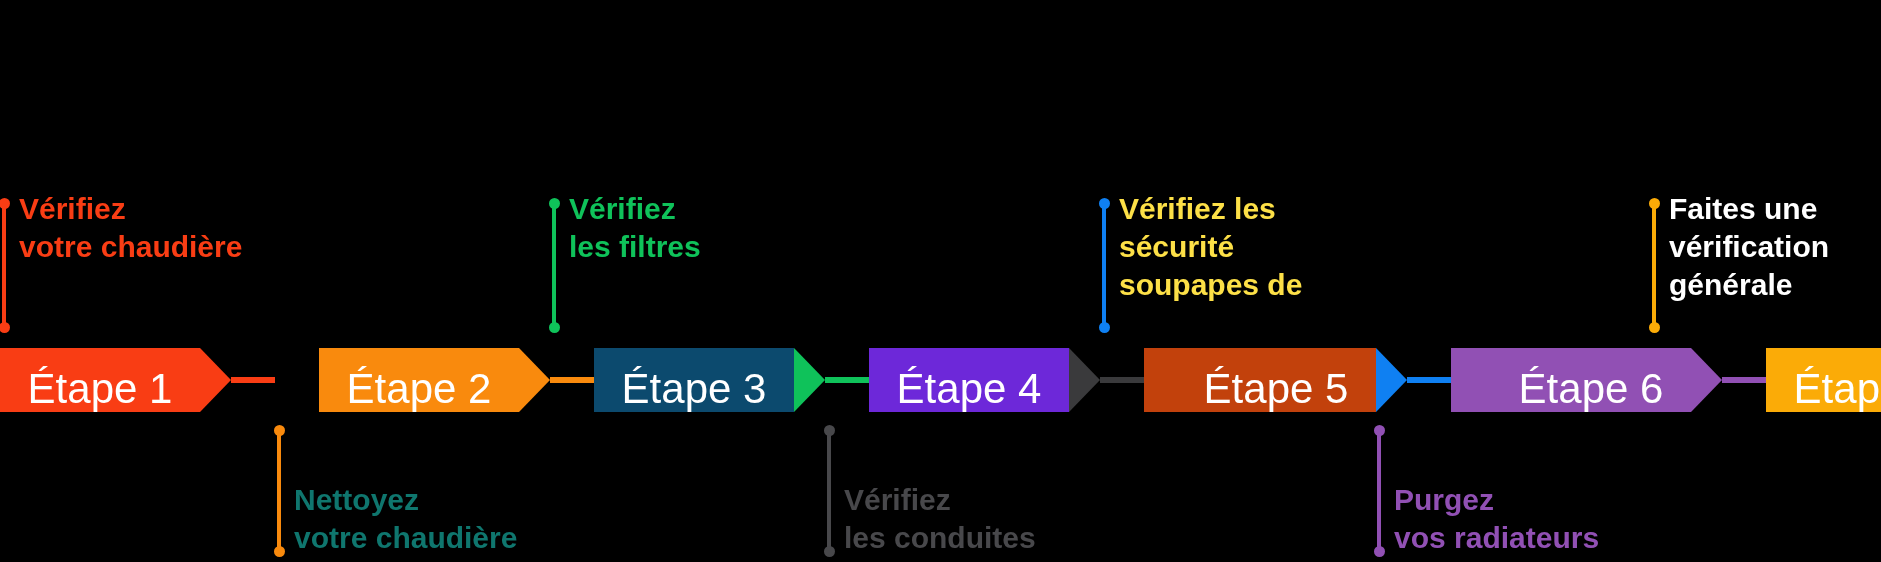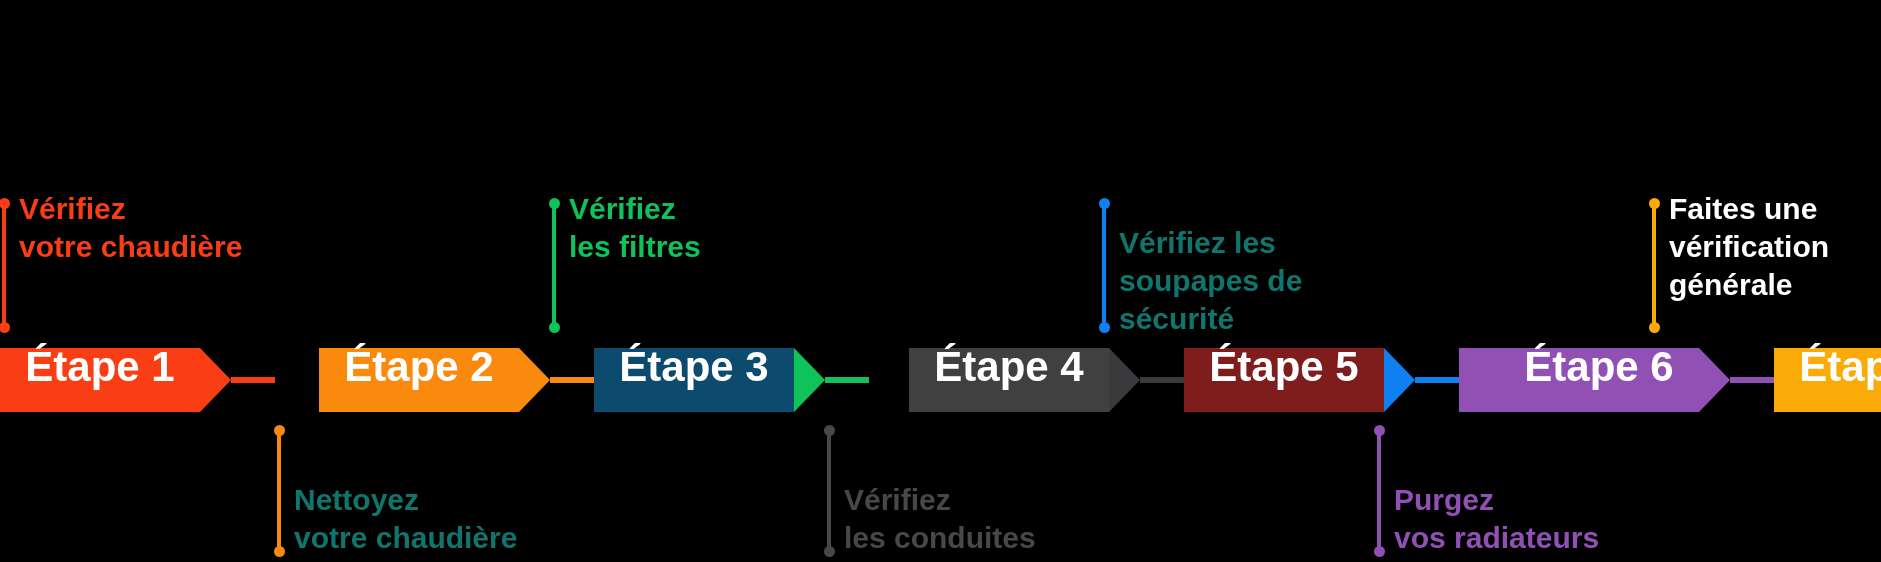--- a/index.html
+++ b/index.html
@@ -3,21 +3,21 @@
 <meta charset="utf-8">
 <title>Timeline</title>
 <style>
   html,body{margin:0;padding:0;background:#000;}
   .canvas{
     position:relative;width:1881px;height:562px;background:#000000;
     font-family:"Liberation Sans", sans-serif;overflow:hidden;
   }
   .row{position:absolute;top:348px;left:0;width:1881px;height:64px;display:flex;align-items:center;}
   .step{display:flex;height:64px;flex:0 0 auto;}
-  .body{width:200px;height:64px;display:flex;align-items:flex-start;justify-content:center;font-weight:bold;}
+  .body{width:200px;height:64px;display:flex;align-items:flex-end;justify-content:center;}
   .slabel{color:#ffffff;font-size:42px;line-height:1;transform:translateY(-2px);}
   .tip{width:0;height:0;border-top:32px solid transparent;border-bottom:32px solid transparent;border-left:31px solid #000;}
   .connector{flex:0 0 44px;height:6px;}
   .vline{position:absolute;width:4px;}
   .vline.above{top:203px;height:125px;}
   .vline.below{top:430px;height:122px;}
   .vline::before,.vline::after{content:"";position:absolute;left:-3.5px;width:11px;height:11px;border-radius:50%;background:inherit;}
   .vline::before{top:-5px;}
   .vline::after{bottom:-5px;}
   .note{position:absolute;font-size:30px;font-weight:bold;line-height:38px;white-space:nowrap;}
@@ -37,24 +37,24 @@
   </div>
 
   <div class="vline above" style="left: 552px; background-color: rgb(15, 194, 90);"></div>
   <div class="note above" style="left: 569px; color: rgb(15, 194, 90);">
     <div>Vérifiez</div>
     <div>les filtres</div>
     <div></div>
   </div>
 
   <div class="vline above" style="left: 1102px; background-color: rgb(15, 128, 242);"></div>
-  <div class="note above" style="left: 1119px; color: #0f766e; margin-top: 34px;">
+  <div class="note above" style="left: 1119px; color: #fde047;">
     <div>Vérifiez les</div>
+    <div>sécurité</div>
     <div>soupapes de</div>
-    <div>sécurité</div>
   </div>
 
   <div class="vline above" style="left: 1652px; background-color: rgb(251, 171, 7);"></div>
   <div class="note above" style="left: 1669px; color: #ffffff;">
     <div>Faites une</div>
     <div>vérification</div>
     <div>générale</div>
   </div>
 
   <div class="vline below" style="left: 277px; background-color: rgb(249, 138, 13);"></div>
@@ -98,29 +98,29 @@
 
     <div class="step">
       <div class="body" style="background-color: #0c4a6e;">
         <span class="slabel">Étape 3</span>
       </div>
       <div class="tip" style="border-left-color: rgb(15, 194, 90);"></div>
     </div>
     <div class="connector" style="background-color: rgb(15, 194, 90);"></div>
 
     <div class="step">
-      <div class="body" style="background-color: #404040; margin-left: 40px;">
+      <div class="body" style="background-color: #6d28d9;">
         <span class="slabel">Étape 4</span>
       </div>
       <div class="tip" style="border-left-color: rgb(58, 58, 60);"></div>
     </div>
     <div class="connector" style="background-color: rgb(58, 58, 60);"></div>
 
     <div class="step">
-      <div class="body" style="background-color: #7f1d1d;">
+      <div class="body" style="background-color: #c2410c; padding-left: 32px;">
         <span class="slabel">Étape 5</span>
       </div>
       <div class="tip" style="border-left-color: rgb(15, 128, 242);"></div>
     </div>
     <div class="connector" style="background-color: rgb(15, 128, 242);"></div>
 
     <div class="step">
       <div class="body" style="background-color: rgb(145, 80, 180); padding-left: 40px;">
         <span class="slabel">Étape 6</span>
       </div>

